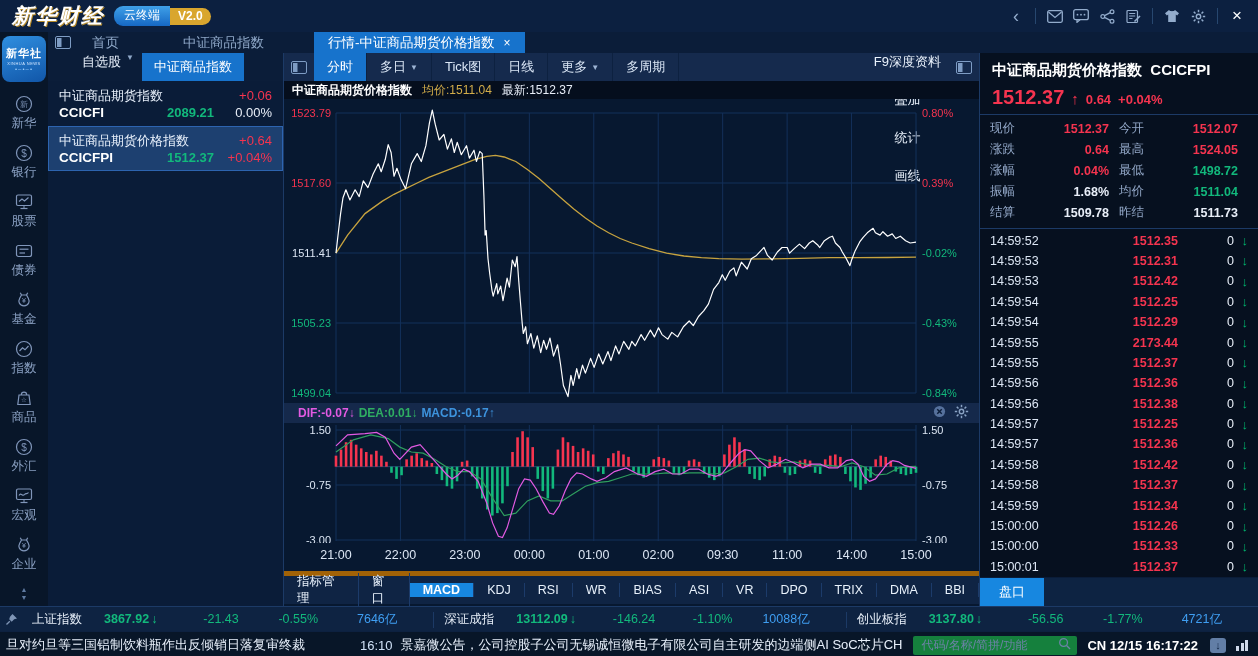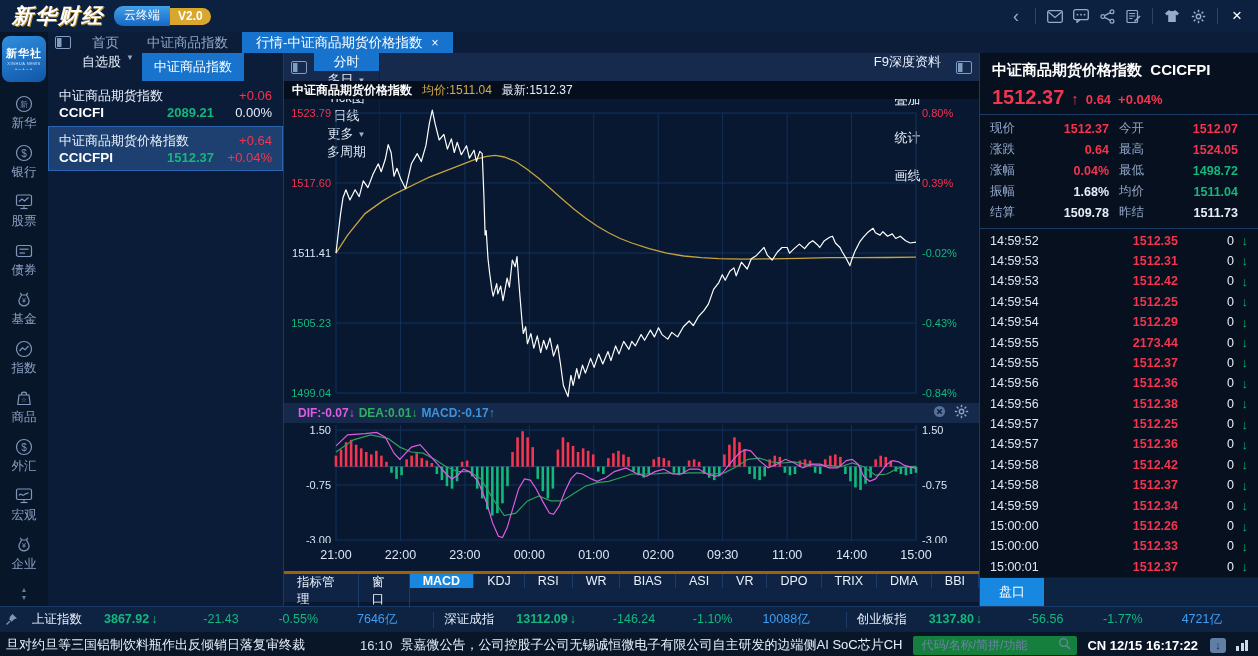--- a/index.html
+++ b/index.html
@@ -70,21 +70,21 @@
   .cinfo .nm{color:#fff;font-weight:bold;}
   .cinfo .avg{color:#d3ad4a;}
   .cinfo .last{color:#e8eef8;}
   svg text{font-family:"Liberation Sans",sans-serif;}
   .macdhead{height:20px;background:#15294b;display:flex;align-items:center;font-size:12px;font-weight:bold;
             padding-left:14px;gap:4px;}
   .mh-dif{color:#e25ae2;} .mh-dea{color:#2fae62;} .mh-macd{color:#3d93dd;}
   .mh-icons{margin-left:auto;display:flex;gap:8px;padding-right:10px;align-items:center;color:#8aa3c4;}
   .xaxis{height:28px;position:relative;font-size:12.5px;color:#dce6f4;}
   .xaxis span{position:absolute;top:5px;transform:translateX(-50%);}
-  .indbar{height:28px;background:#0f2444;display:flex;align-items:flex-start;border-top:3px solid #a16207;}
+  .indbar{height:28px;background:#0f2444;display:flex;align-items:center;border-top:5px solid #a16207;}
   .ind-tab{display:flex;align-items:center;justify-content:center;padding:0 13px;font-size:12.5px;
            color:#e8f1fb;border-right:1px solid #1c3b6a;cursor:pointer;}
   .ind-tab.active{background:#1787e0;color:#fff;font-weight:bold;}
   
   .quote{width:278px;background:#06101f;border-left:1px solid #1c3a66;display:flex;flex-direction:column;}
   .q-title{padding:8px 12px 0;font-size:15px;font-weight:bold;color:#fff;height:22px;white-space:nowrap;}
   .q-price{display:flex;align-items:baseline;padding:3px 12px 2px;gap:7px;}
   .q-price .big{font-size:20px;font-weight:bold;}
   .q-price .arr{font-size:15px;font-weight:bold;}
   .q-price .sm{font-size:13px;font-weight:bold;}
@@ -298,21 +298,21 @@
 
     <div class="content">
 
       <div class="tabbar">
         <span class="ticon" id="ic-split1">
             <svg width="16" height="13" viewBox="0 0 16 13">
               <rect x="0.5" y="0.5" width="15" height="12" rx="1.5" fill="none" stroke="#7e9cc4"></rect>
               <rect x="2" y="2" width="4.5" height="9" fill="#7e9cc4"></rect>
             </svg>
           </span>
-        <span id="tabs-holder" style="display:flex;align-items:stretch;">
+        <span id="tabs-holder" style="display:flex;align-items:stretch;gap:36px;">
             <span class="tb-tab">
               <span>首页</span>
             </span>
             <span class="tb-tab">
               <span>中证商品指数</span>
             </span>
             <span class="tb-tab active">
               <span>行情-中证商品期货价格指数</span>
               <span class="x">×</span>
             </span>
@@ -356,21 +356,21 @@
         </div>
 
         <div class="chartcol">
           <div class="ctoolbar">
             <span class="ct-ic" id="ic-split2">
                 <svg width="16" height="13" viewBox="0 0 16 13">
                   <rect x="0.5" y="0.5" width="15" height="12" rx="1.5" fill="none" stroke="#7e9cc4"></rect>
                   <rect x="2" y="2" width="4.5" height="9" fill="#7e9cc4"></rect>
                 </svg>
               </span>
-            <span id="ct-btns" style="display:flex;align-items:stretch;flex-direction:column;">
+            <span id="ct-btns" style="display:flex;align-items:stretch;">
                 <span class="ct-btn active">
                   <span>分时</span>
                 </span>
                 <span class="ct-btn">
                   <span>多日</span>
                   <span class="caret">▼</span>
                 </span>
                 <span class="ct-btn">
                   <span>Tick图</span>
                 </span>

